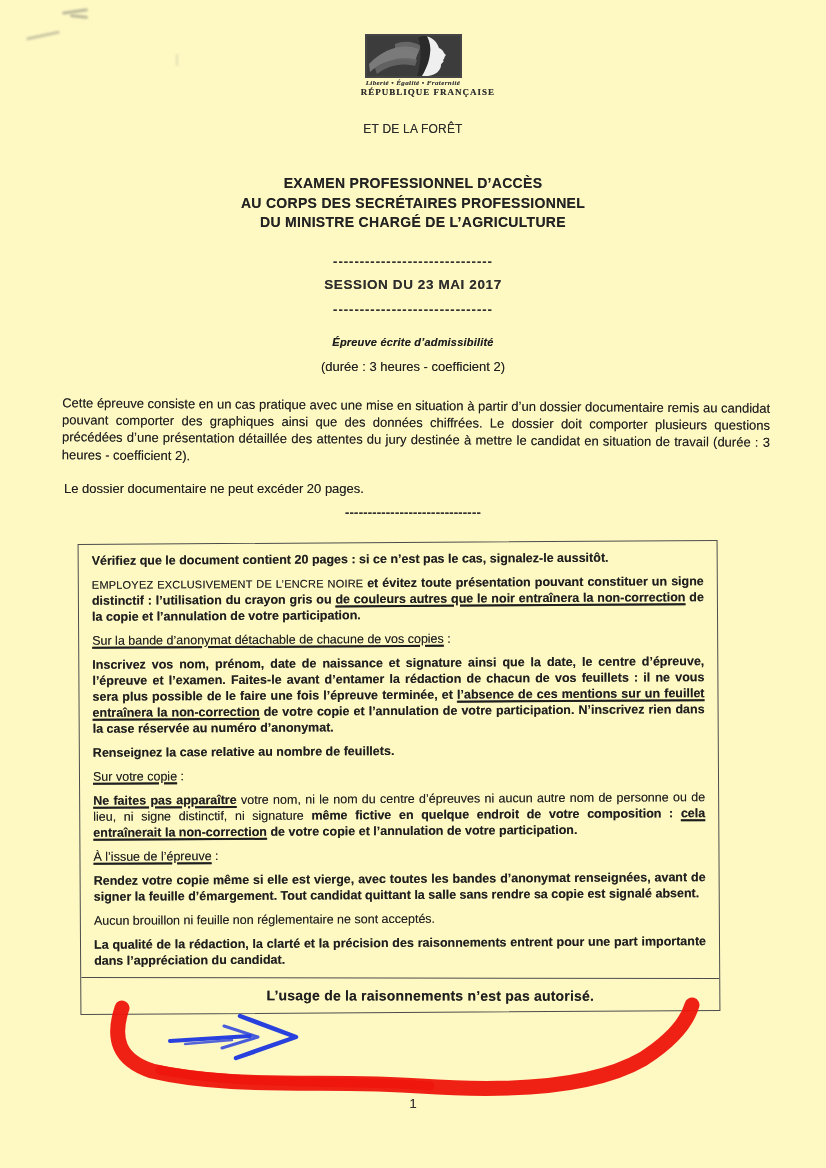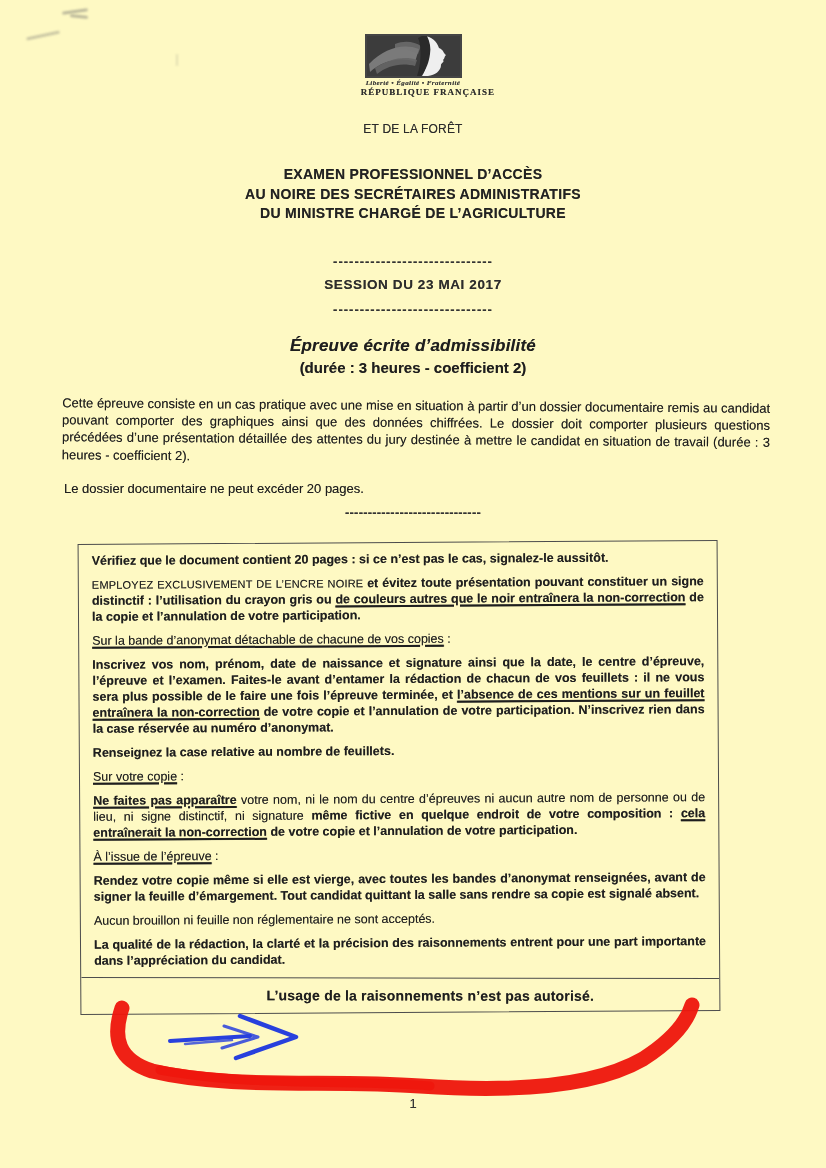--- a/index.html
+++ b/index.html
@@ -21,27 +21,27 @@
 
   
   .logo-block{top:34px;display:flex;flex-direction:column;align-items:center;}
   .logo-art{width:97px;height:44px;display:block;}
   .logo-motto{font-family:"Liberation Serif",serif;font-style:italic;font-weight:bold;
     font-size:7px;letter-spacing:.4px;color:#3a3a3a;margin-top:1px;}
   .logo-republic{font-family:"Liberation Serif",serif;font-weight:bold;font-size:9px;
     letter-spacing:1px;color:#2e2e2e;margin-top:0px;margin-left:30px;}
 
   .ministry{top:122px;font-size:12px;line-height:15.5px;letter-spacing:.2px;color:#2b2b2b;}
-  .exam-title{top:165px;font-size:14px;font-weight:bold;line-height:19.5px;letter-spacing:.3px;color:#222;}
+  .exam-title{top:174px;font-size:14px;font-weight:bold;line-height:19.5px;letter-spacing:.3px;color:#222;}
   .dashes{font-weight:bold;font-size:13px;letter-spacing:1px;color:#333;}
   .dash1{top:254px;}
   .session{top:277px;font-size:13.5px;font-weight:bold;letter-spacing:.6px;color:#2c2c2c;}
   .dash2{top:302px;}
-  .subject{top:336px;font-size:17px;font-weight:bold;font-style:italic;letter-spacing:.2px;}
-  .duration{top:359px;font-size:15px;font-weight:bold;}
+  .subject{top:336px;font-size:11px;font-weight:bold;font-style:italic;letter-spacing:.2px;}
+  .duration{top:359px;font-size:13px;}
 
   .intro{top:397px;left:62px;width:708px;font-size:13px;line-height:17.2px;
     text-align:justify;transform:rotate(.45deg);}
   .note{top:481px;left:64px;font-size:13px;}
   .dash3{top:505px;letter-spacing:.2px;}
 
   
   .box{
     top:542px;left:79px;width:612px;
     border:1.4px solid #4d4d4d;
@@ -94,21 +94,21 @@
     <div class="logo-motto">Liberté • Égalité • Fraternité</div>
     <div class="logo-republic">RÉPUBLIQUE FRANÇAISE</div>
   </div>
 
   <div class="abs center ministry">
     <div>ET DE LA FORÊT</div>
   </div>
 
   <div class="abs center exam-title">
     <div>EXAMEN PROFESSIONNEL D’ACCÈS</div>
-    <div>AU NOIRE DES SECRÉTAIRES ADMINISTRATIFS</div>
+    <div>AU CORPS DES SECRÉTAIRES PROFESSIONNEL</div>
     <div>DU MINISTRE CHARGÉ DE L’AGRICULTURE</div>
   </div>
 
   <div class="abs center dashes dash1">------------------------------</div>
   <div class="abs center session">SESSION DU 23 MAI 2017</div>
   <div class="abs center dashes dash2">------------------------------</div>
 
   <div class="abs center subject">Épreuve écrite d’admissibilité</div>
   <div class="abs center duration">(durée : 3 heures - coefficient 2)</div>
 

